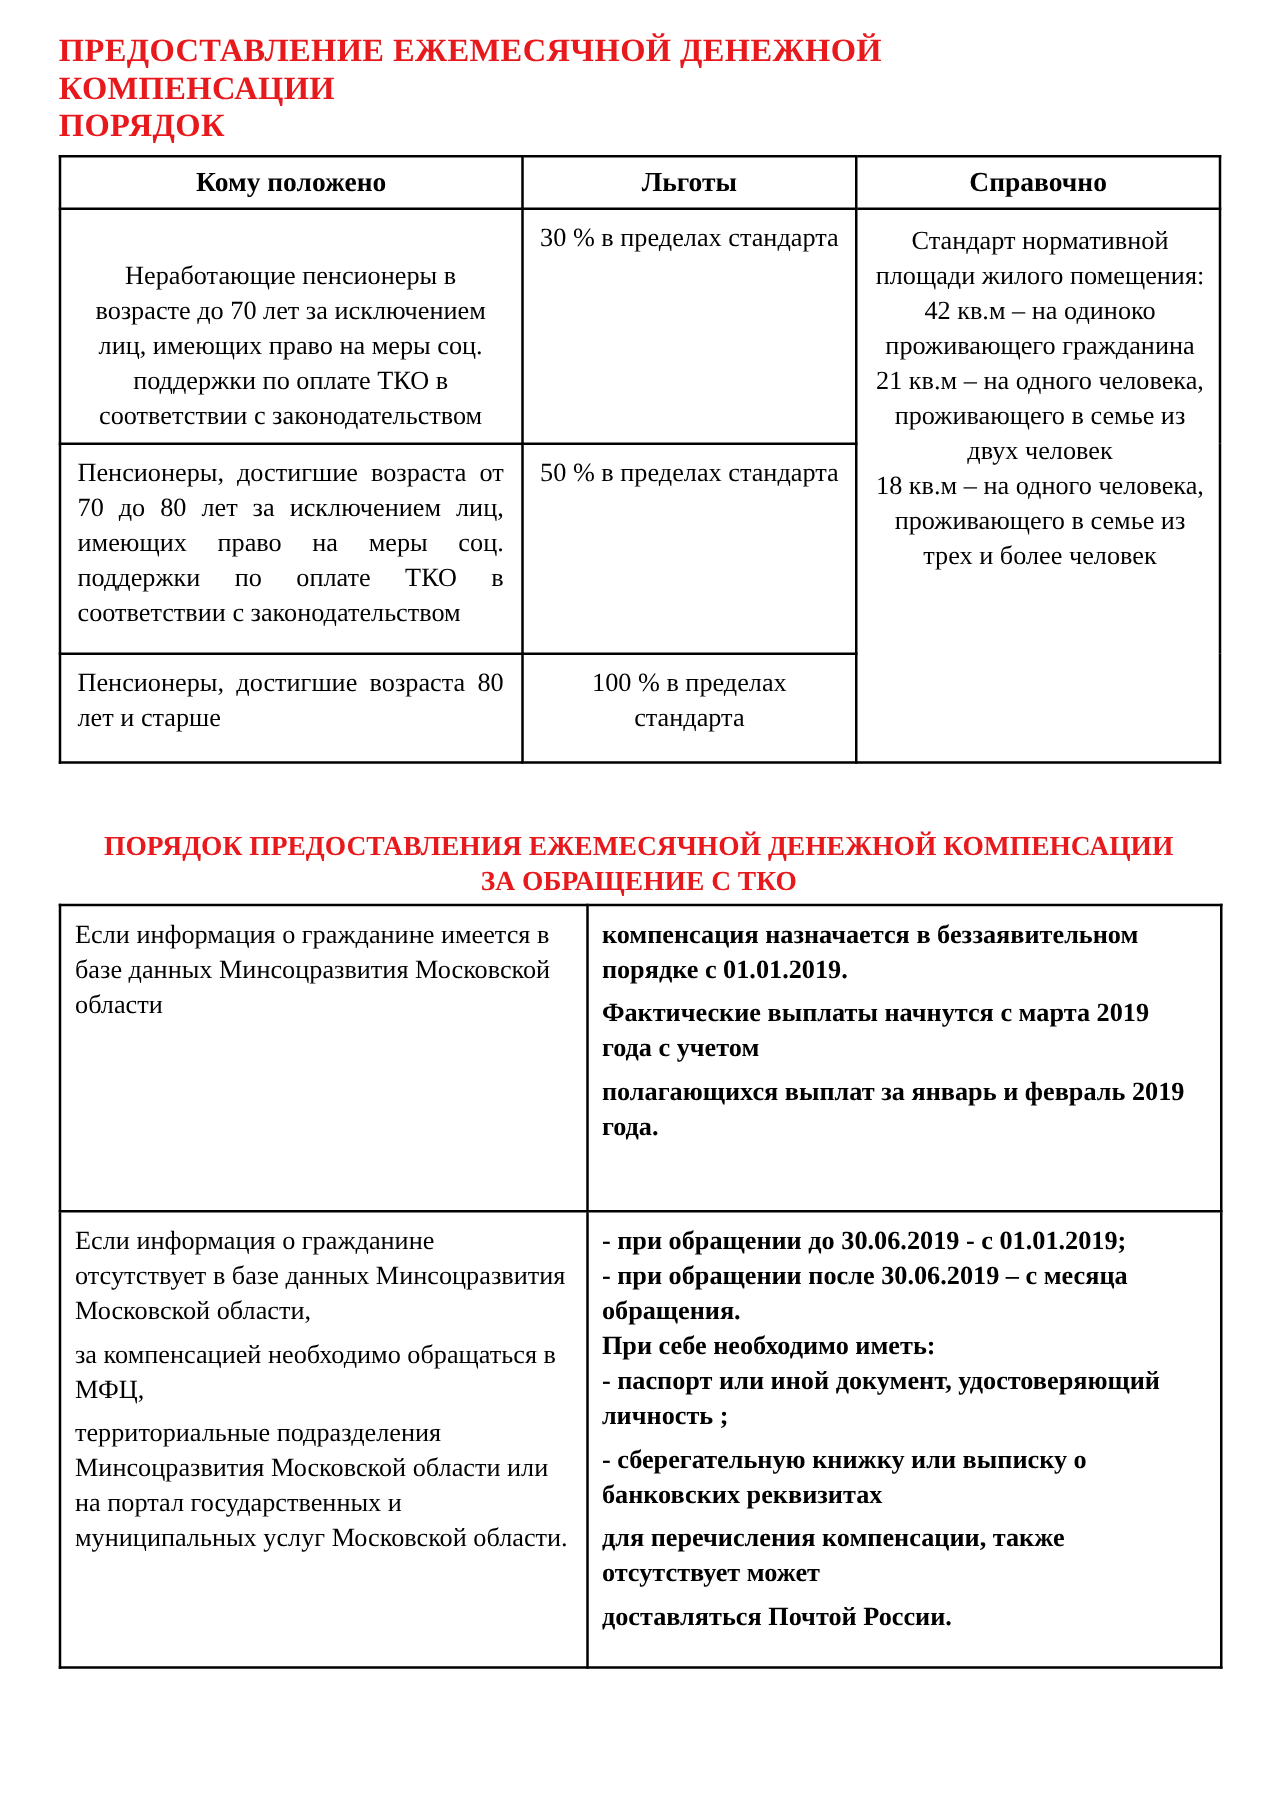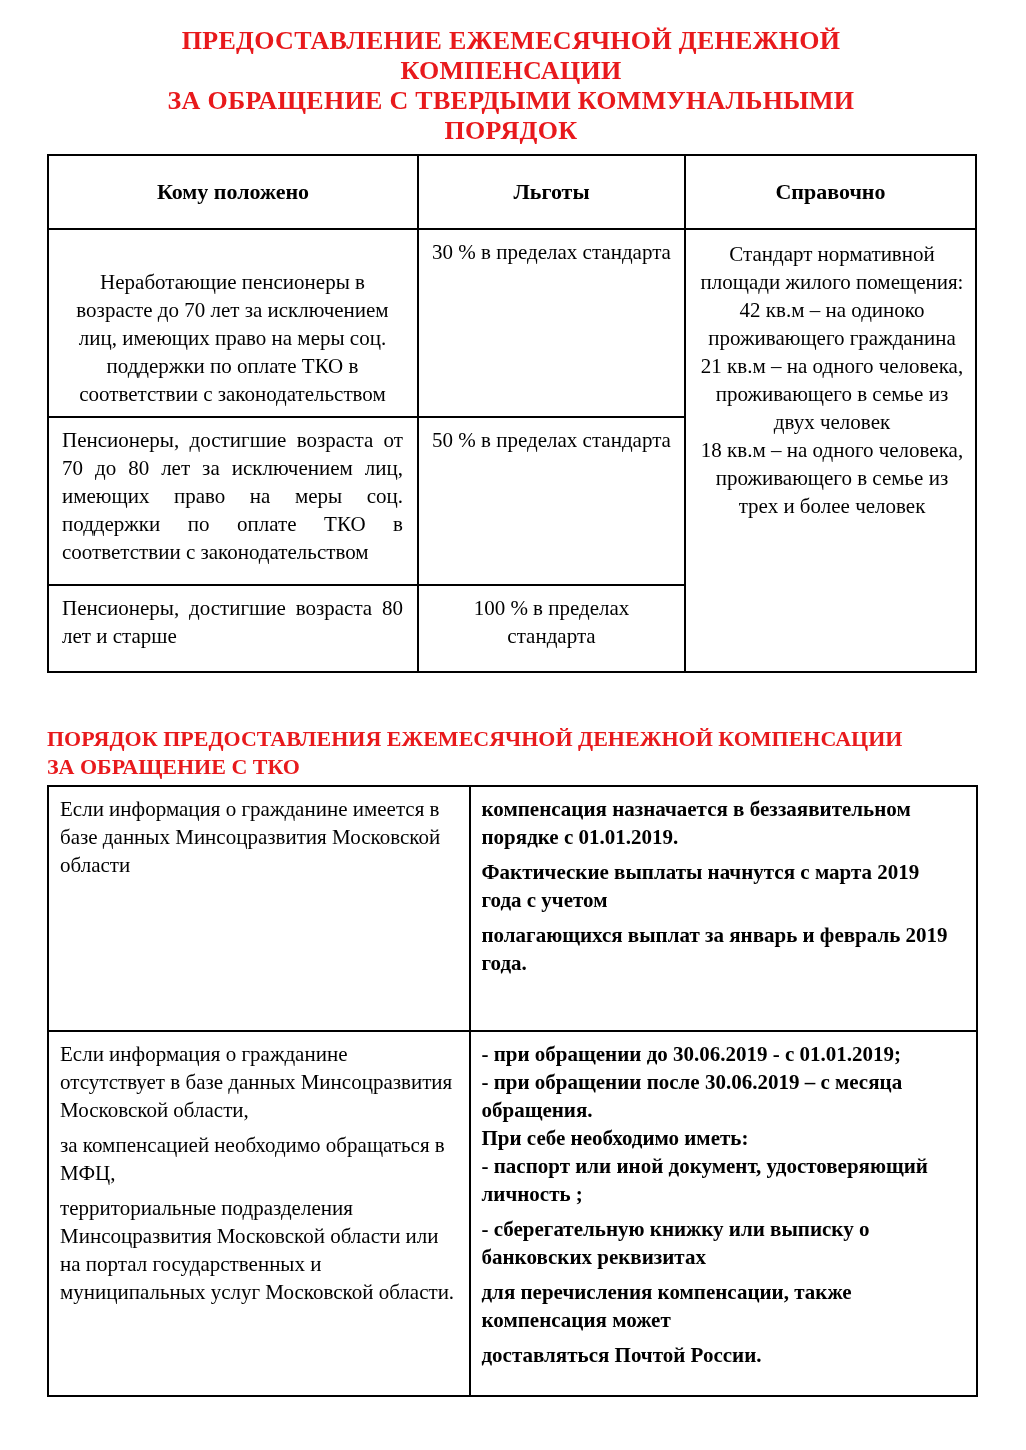--- a/index.html
+++ b/index.html
@@ -10,49 +10,50 @@
     color: #000;
     font-family: "Liberation Serif", "DejaVu Serif", serif;
     font-size: 21px; line-height: 28px;
   }
   .page { padding: 26px 51px 40px 47px; }
 
   .title {
     color: var(--accent);
     font-weight: bold;
     font-size: 26px; line-height: 30px;
-    text-align: center;
+    text-align: left;
     margin-bottom: 8px;
     letter-spacing: 0.3px;
   }
   .title .tline { display: block; }
 
   table { border-collapse: collapse; table-layout: fixed; }
   td, th { border: 2px solid #000; vertical-align: top; }
 
   .t1 { width: 928px; }
   .t1 th {
-    height: 74px; vertical-align: middle; text-align: center;
+    height: 42px; vertical-align: middle; text-align: center;
     font-size: 22px; font-weight: bold; padding: 4px 8px;
   }
   .t1 .col-who { width: 370px; }
   .t1 .col-pct { width: 267px; }
   .t1 .col-ref { width: 291px; }
   .t1 .who { text-align: justify; padding: 8px 14px 8px 13px; }
   .t1 .pct { text-align: center; padding: 8px 10px; }
   .t1 .ref { padding: 10px 6px 8px 9px; }
   .t1 .row1 td { height: 170px; text-align: center; }
   .t1 .row2 td { height: 168px; }
   .t1 .row3 td { height: 87px; }
   .t1 .row1 .who { padding-top: 38px; }
 
   .section-heading {
     color: var(--accent);
     font-weight: bold;
     font-size: 22px; line-height: 28px;
+    text-align: center;
     margin: 52px 0 4px 0;
   }
   .section-heading .hline { display: block; }
 
   .t2 { width: 931px; }
   .t2 td { padding: 8px 12px 8px 11px; }
   .t2 .col-left { width: 397px; }
   .t2 .col-right { width: 478px; font-weight: bold; }
   .t2 .row1 td { height: 245px; }
   .t2 .row2 td { height: 365px; }
@@ -62,21 +63,20 @@
   .ref-line { margin: 0; }
 </style>
 </head>
 <body>
 
 <div class="page">
 
   <h1 class="title">
     <span class="tline">ПРЕДОСТАВЛЕНИЕ ЕЖЕМЕСЯЧНОЙ ДЕНЕЖНОЙ</span>
     <span class="tline">КОМПЕНСАЦИИ</span>
-    <span class="tline">ЗА ОБРАЩЕНИЕ С ТВЕРДЫМИ КОММУНАЛЬНЫМИ</span>
     <span class="tline">ПОРЯДОК</span>
   </h1>
 
   <table class="t1">
     <tbody>
         <tr>
       <th class="col-who">Кому положено</th>
       <th class="col-pct">Льготы</th>
       <th class="col-ref">Справочно</th>
     </tr>
@@ -123,20 +123,20 @@
         <div class="para">Если информация о гражданине отсутствует в базе данных Минсоцразвития Московской области,</div>
         <div class="para">за компенсацией необходимо обращаться в МФЦ,</div>
         <div class="para">территориальные подразделения Минсоцразвития Московской области или на портал государственных и муниципальных услуг Московской области.</div>
       </td>
       <td class="col-right">
         <div class="para tight">- при обращении до 30.06.2019 - с 01.01.2019;</div>
         <div class="para tight">- при обращении после 30.06.2019 – с месяца обращения.</div>
         <div class="para tight">При себе необходимо иметь:</div>
         <div class="para">- паспорт или иной документ, удостоверяющий личность ;</div>
         <div class="para">- сберегательную книжку или выписку о банковских реквизитах</div>
-        <div class="para">для перечисления компенсации, также компенсация может</div>
+        <div class="para">для перечисления компенсации, также отсутствует может</div>
         <div class="para">доставляться Почтой России.</div>
       </td>
     </tr>
   </tbody>
     </table>
 
 </div>
 
 </body></html>

